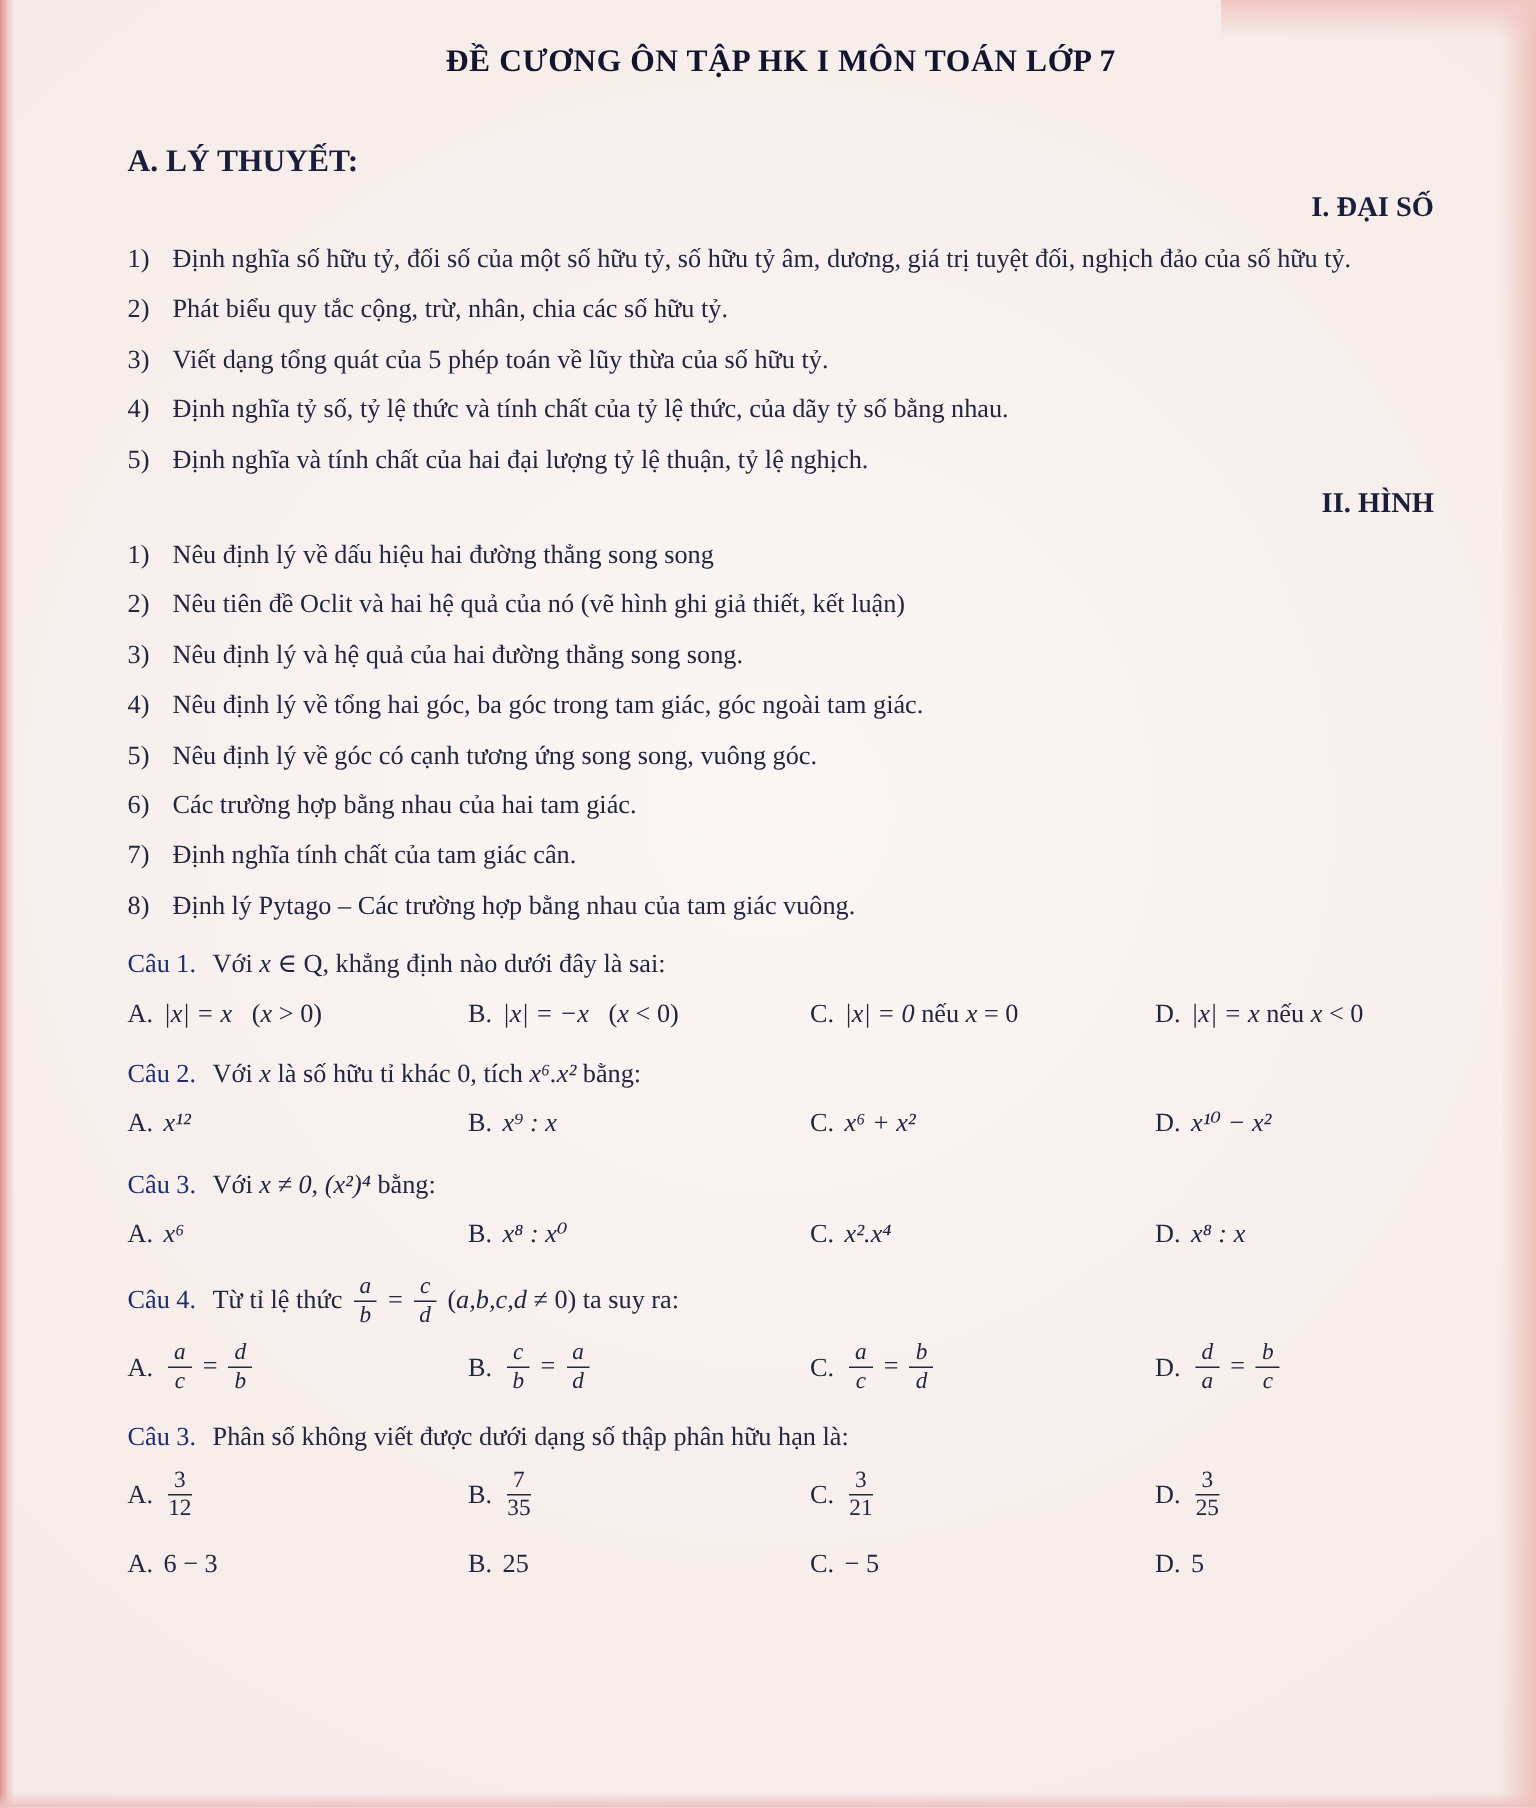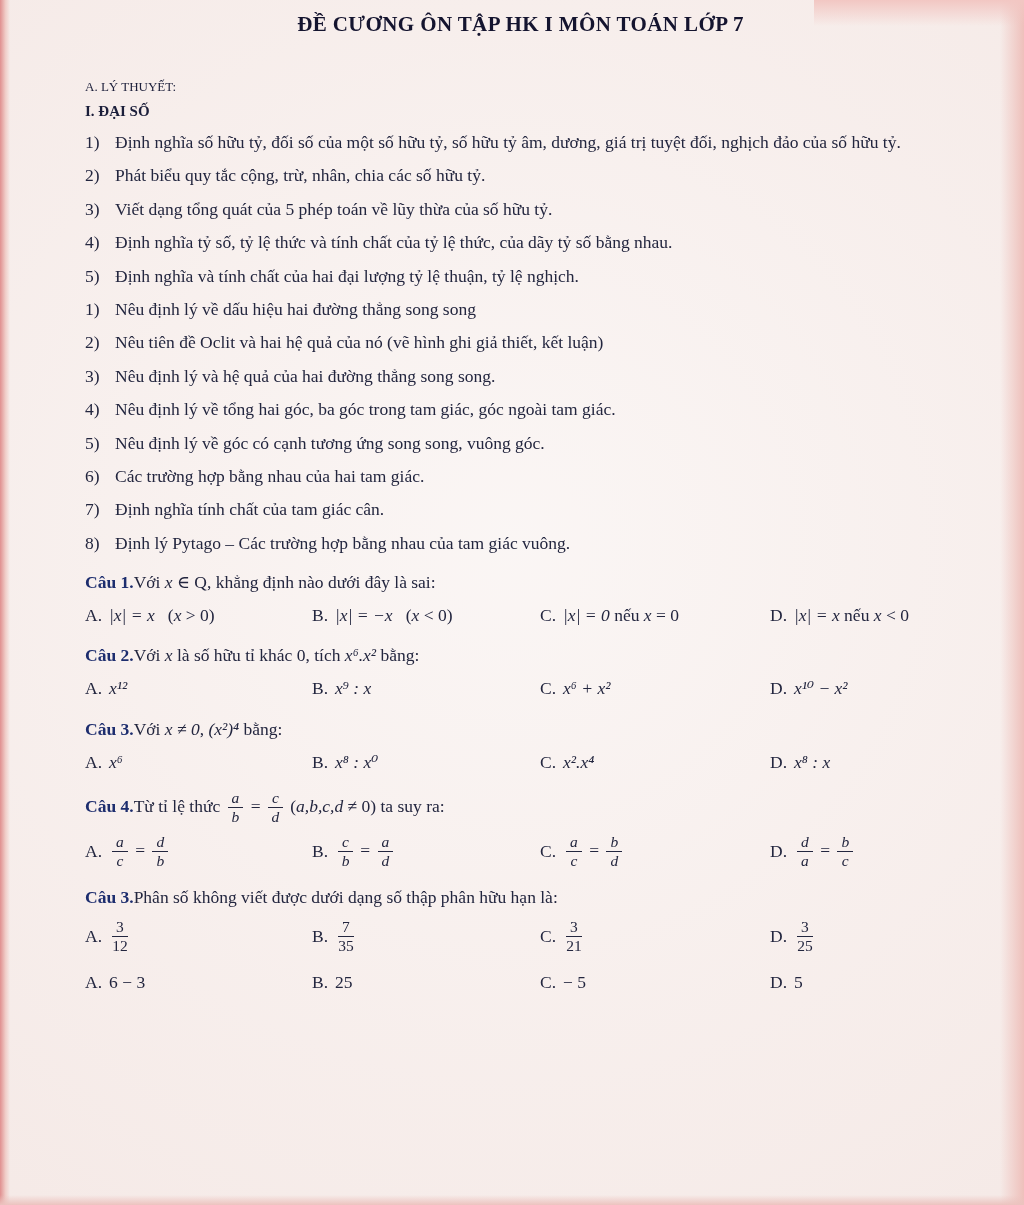--- a/index.html
+++ b/index.html
@@ -17,37 +17,37 @@
   }
   .edge-left{position:absolute;left:0;top:0;bottom:0;width:10px;
     background:linear-gradient(to right,#e08f8f,#f0cdc8 55%,rgba(240,205,200,0));}
   .edge-right{position:absolute;right:0;top:0;bottom:0;width:24px;
     background:linear-gradient(to left,#eec0bb,rgba(238,192,187,0));}
   .corner-tr{position:absolute;top:0;right:0;width:210px;height:26px;
     background:linear-gradient(to bottom,#f2c7c3,rgba(242,199,195,0));}
   .edge-bottom{position:absolute;left:0;right:0;bottom:0;height:10px;
     background:linear-gradient(to top,#ecc3bf,rgba(236,195,191,0));}
 
-  .page{position:absolute;inset:0;padding:12px 68px 10px 85px;}
+  .page{position:absolute;inset:0;padding:28px 68px 10px 85px;}
 
   .title{text-align:center;font-weight:700;font-size:21px;letter-spacing:.4px;color:#14142f;}
-  .h1{font-weight:400;font-size:13px;color:#1b1e3a;}
+  .h1{font-weight:700;font-size:21px;color:#1b1e3a;}
   .h1.a{margin-top:42px;}
-  .h2{font-weight:700;font-size:15px;color:#1b1e3a;margin-top:8px;}
+  .h2{font-weight:700;font-size:19px;color:#1b1e3a;margin-top:8px;text-align:right;}
 
   .t-item{display:flex;margin-top:11px;font-size:17.5px;line-height:1.28;}
   .t-num{flex:none;width:30px;}
   .t-text{flex:1;}
 
   .h1.b{margin-top:13px;}
   .instruction{font-weight:700;font-size:18px;margin-top:12px;color:#1b1e3a;}
 
   .q{margin-top:16px;font-size:17.5px;}
   .q-stem{line-height:1.45;}
-  .q-label{font-weight:700;color:#1d2d6e;margin-right:0;}
+  .q-label{font-weight:400;color:#1d2d6e;margin-right:11px;}
   .choices{display:grid;grid-template-columns:227px 228px 230px 1fr;margin-top:8px;align-items:center;}
   .choice{display:flex;align-items:center;gap:7px;min-height:24px;}
   .c-key{flex:none;}
 
   .mi{font-style:italic;}
   .mt{font-style:normal;}
 
   .frac{display:inline-flex;flex-direction:column;align-items:center;
     line-height:1.05;margin:0 3px;font-size:15.5px;vertical-align:middle;}
   .frac .fn{border-bottom:1.3px solid currentColor;padding:0 4px 1px;}
@@ -89,20 +89,21 @@
         <div class="t-item">
           <span class="t-num">4)</span>
           <span class="t-text">Định nghĩa tỷ số, tỷ lệ thức và tính chất của tỷ lệ thức, của dãy tỷ số bằng nhau.</span>
         </div>
         <div class="t-item">
           <span class="t-num">5)</span>
           <span class="t-text">Định nghĩa và tính chất của hai đại lượng tỷ lệ thuận, tỷ lệ nghịch.</span>
         </div>
       </div>
 
+    <div class="h2">II. HÌNH</div>
     <div id="geometry-list">
         <div class="t-item">
           <span class="t-num">1)</span>
           <span class="t-text">Nêu định lý về dấu hiệu hai đường thẳng song song</span>
         </div>
         <div class="t-item">
           <span class="t-num">2)</span>
           <span class="t-text">Nêu tiên đề Oclit và hai hệ quả của nó (vẽ hình ghi giả thiết, kết luận)</span>
         </div>
         <div class="t-item">

